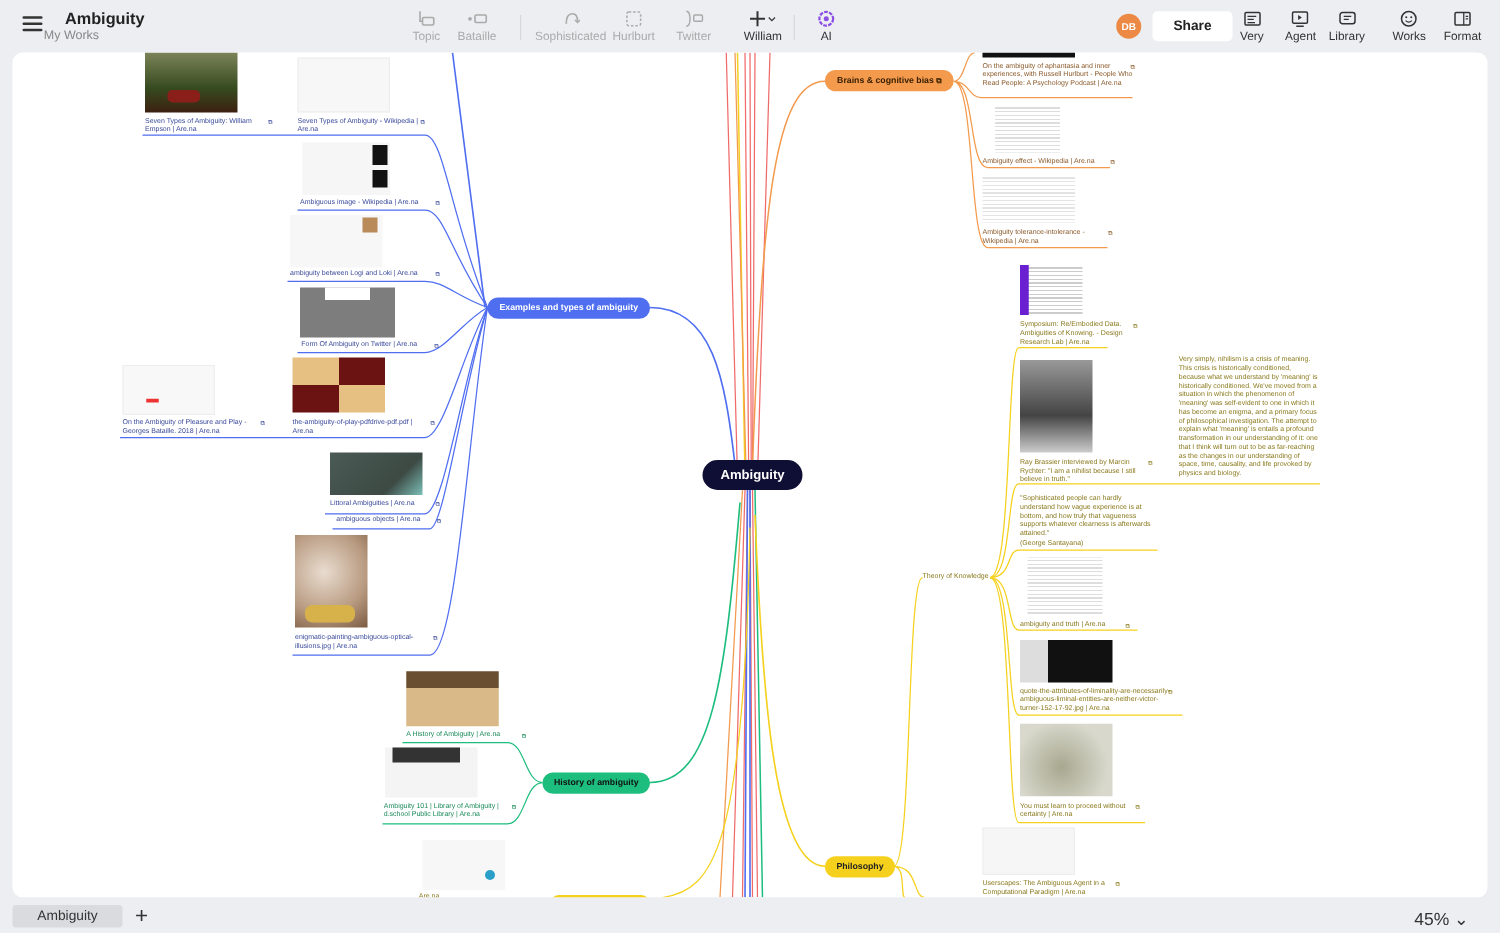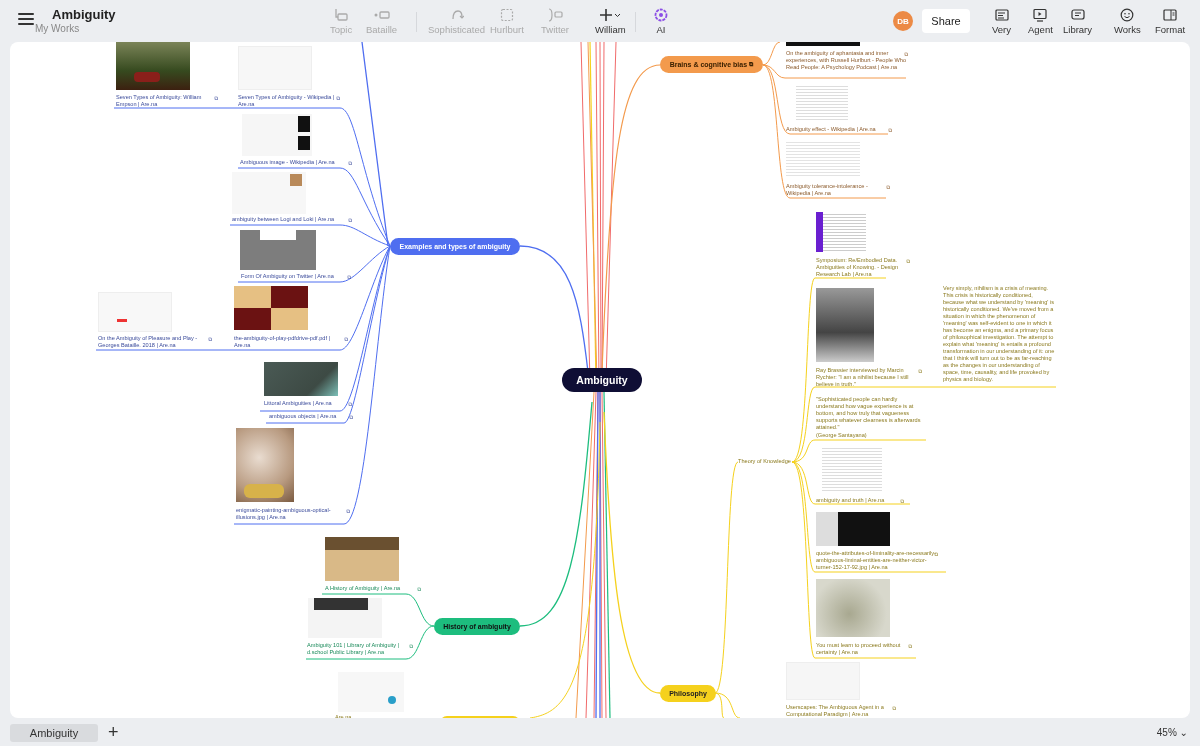--- a/index.html
+++ b/index.html
@@ -7,26 +7,26 @@
 .topbar{position:absolute;left:0;top:0;width:1200px;height:42px;background:#eceef1}
 .menu-btn{position:absolute;left:18px;top:13px;width:16px;height:14px;cursor:pointer}
 .menu-btn span{display:block;height:2px;background:#333;margin-bottom:3px;border-radius:1px}
 .title{position:absolute;left:52px;top:7px;font-size:13px;font-weight:bold;color:#222}
 .subtitle{position:absolute;left:35px;top:23px;font-size:10px;color:#888}
 .tool{position:absolute;top:6px;display:flex;flex-direction:column;align-items:center;font-size:9.5px;color:#aaa;cursor:pointer}
 .tool .ic{height:18px;display:flex;align-items:center;justify-content:center}
 .tool.dark{color:#333}
 .sep{position:absolute;top:12px;width:1px;height:20px;background:#d6d8dc}
 .avatar{position:absolute;left:893px;top:11px;width:20px;height:20px;border-radius:50%;background:#ec8a45;color:#fff;font-size:8px;font-weight:bold;display:flex;align-items:center;justify-content:center}
-.share{position:absolute;left:922px;top:9px;width:48px;height:24px;background:#fff;border-radius:4px;font-size:11px;font-weight:normal;color:#222;display:flex;align-items:center;justify-content:center;cursor:pointer}
+.share{position:absolute;left:922px;top:9px;width:64px;height:24px;background:#fff;border-radius:4px;font-size:11px;font-weight:bold;color:#222;display:flex;align-items:center;justify-content:center;cursor:pointer}
 .canvas{position:absolute;left:10px;top:42px;width:1180px;height:676px;background:#fff;border-radius:8px;overflow:hidden}
 .bottombar{position:absolute;left:0;top:718px;width:1200px;height:28px;background:#eceef1}
 .sheet-tab{position:absolute;left:10px;top:6px;width:88px;height:18px;background:#d9dbde;border-radius:3px;font-size:11px;color:#333;display:flex;align-items:center;justify-content:center;cursor:pointer}
 .add-sheet{position:absolute;left:108px;top:4px;font-size:18px;color:#333;cursor:pointer;line-height:20px}
-.zoom-ctl{position:absolute;right:12px;top:9px;font-size:10px;color:#333;cursor:pointer}
+.zoom-ctl{position:absolute;right:25px;top:9px;font-size:14px;color:#333;cursor:pointer}
 .node{position:absolute;border-radius:11px;font-size:8px;font-weight:bold;display:flex;align-items:center;justify-content:center;cursor:pointer;white-space:nowrap}
 .leaf{position:absolute;font-size:5.6px;line-height:7px;cursor:pointer}
 .leaf .ext{font-size:5px;position:absolute;right:-2px;top:1px}
 .thumb{position:absolute;cursor:pointer}
 .note{position:absolute;font-size:5.6px;line-height:7px;color:#8b7a1e}
 </style>
 </head>
 <body>
 
 <div class="topbar">

